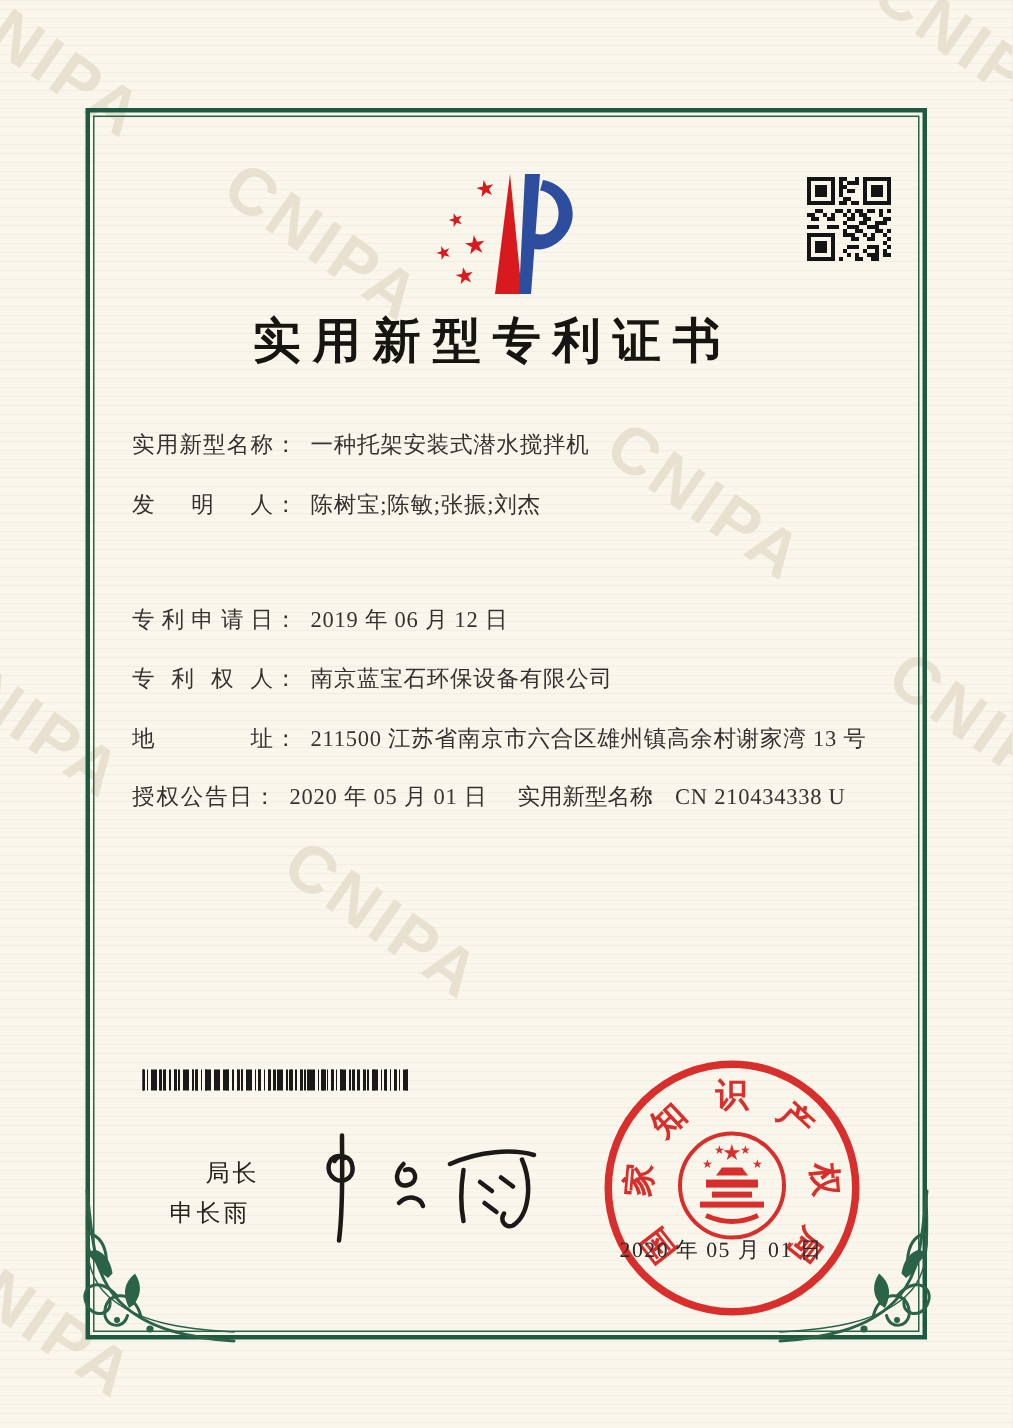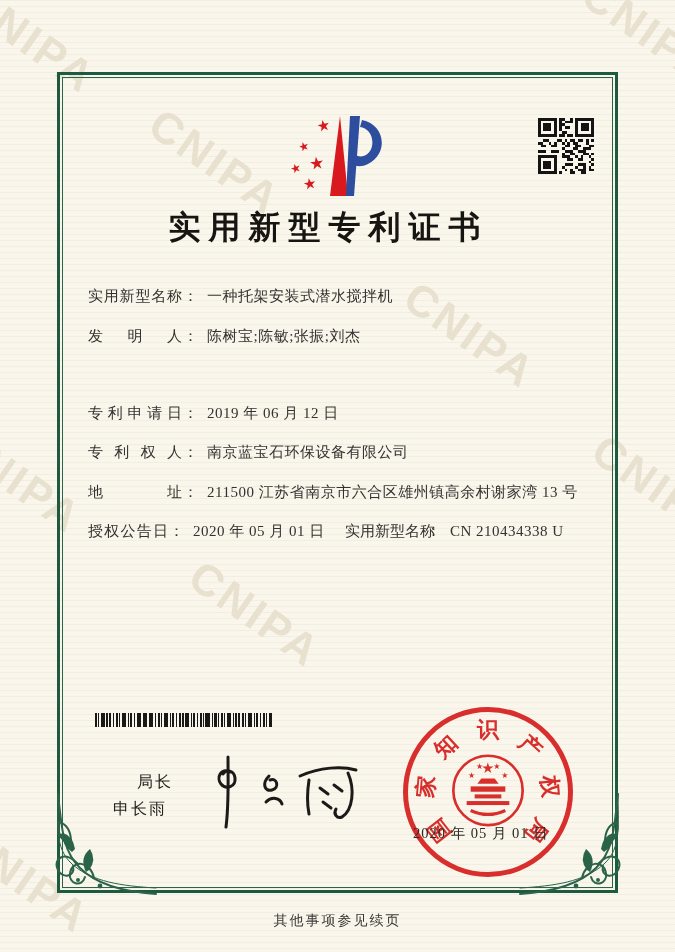--- a/index.html
+++ b/index.html
@@ -320,15 +320,14 @@
         <polygon points="22,25 38,25 35,21 25,21"></polygon>
         <rect x="17" y="27" width="26" height="4"></rect>
         <rect x="20" y="33" width="20" height="3"></rect>
         <rect x="14" y="38" width="32" height="3"></rect>
       </g>
       <path d="M17,45 Q30,51 43,45" stroke="#d6201f" stroke-width="2.5" fill="none"></path>
     </svg>
   </div>
   <div class="abs seal-date">2020 年 05 月 01 日</div>
 
-  <div class="abs cont-note">其他事项参见续页</div>
 
 </div>
 
 </body></html>

